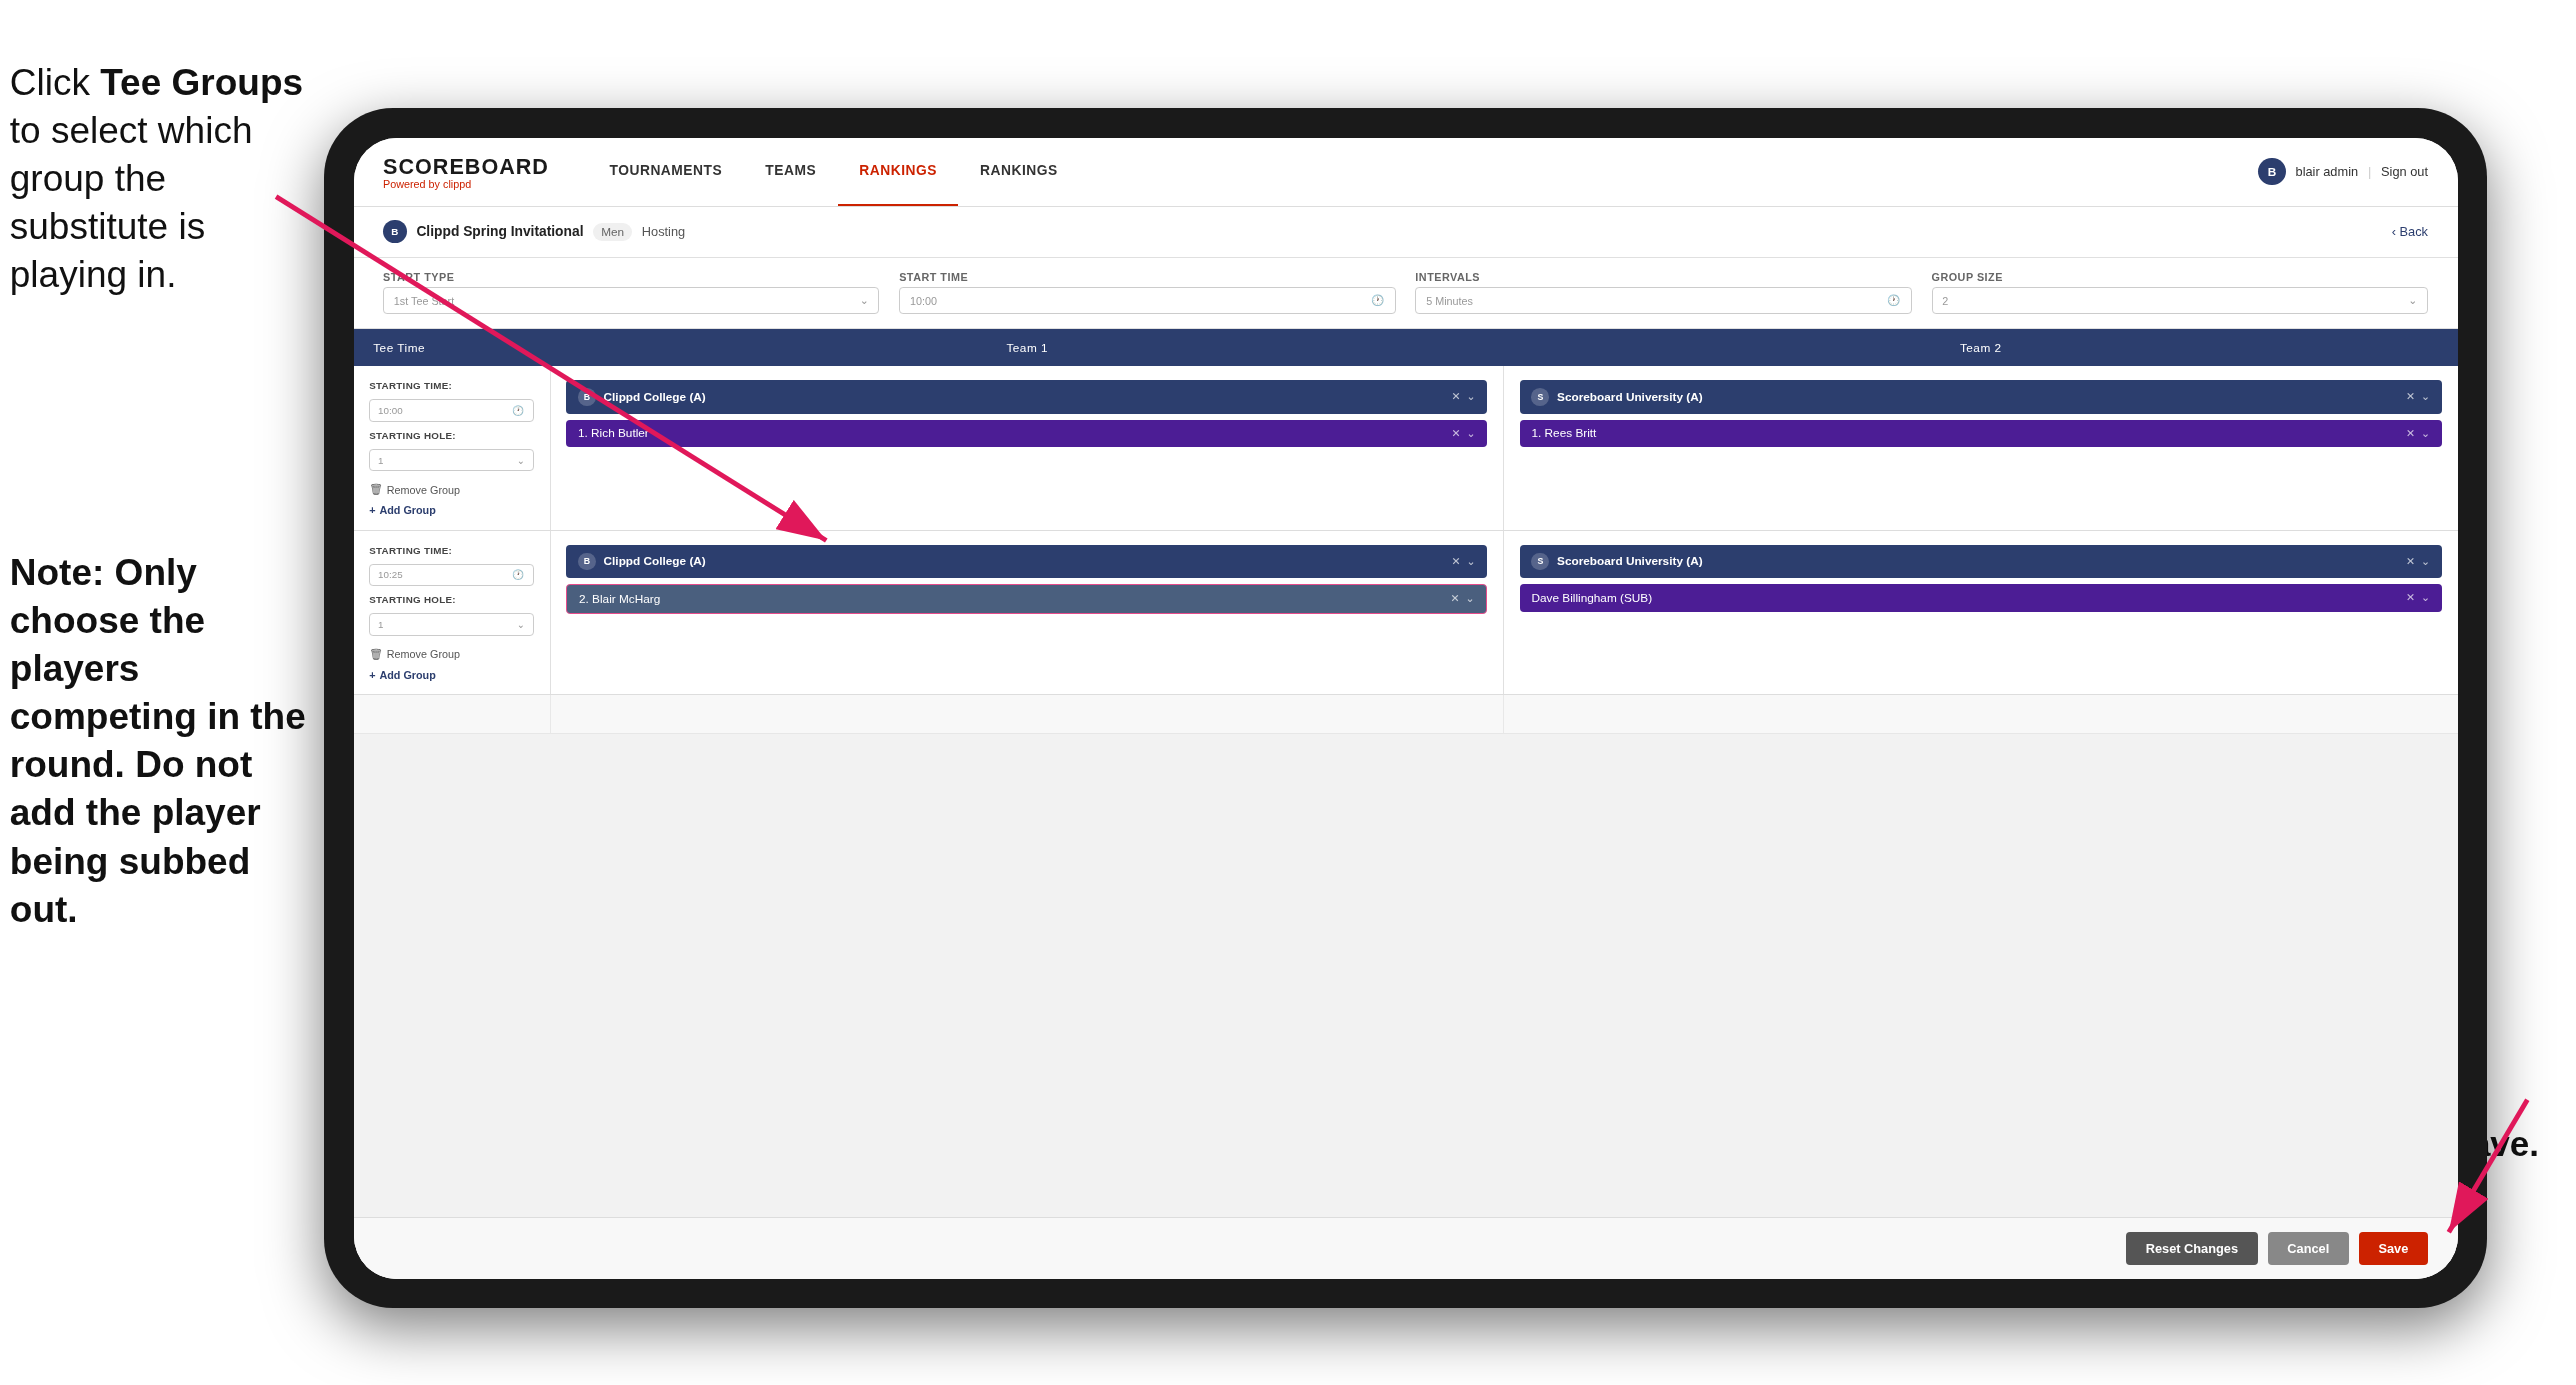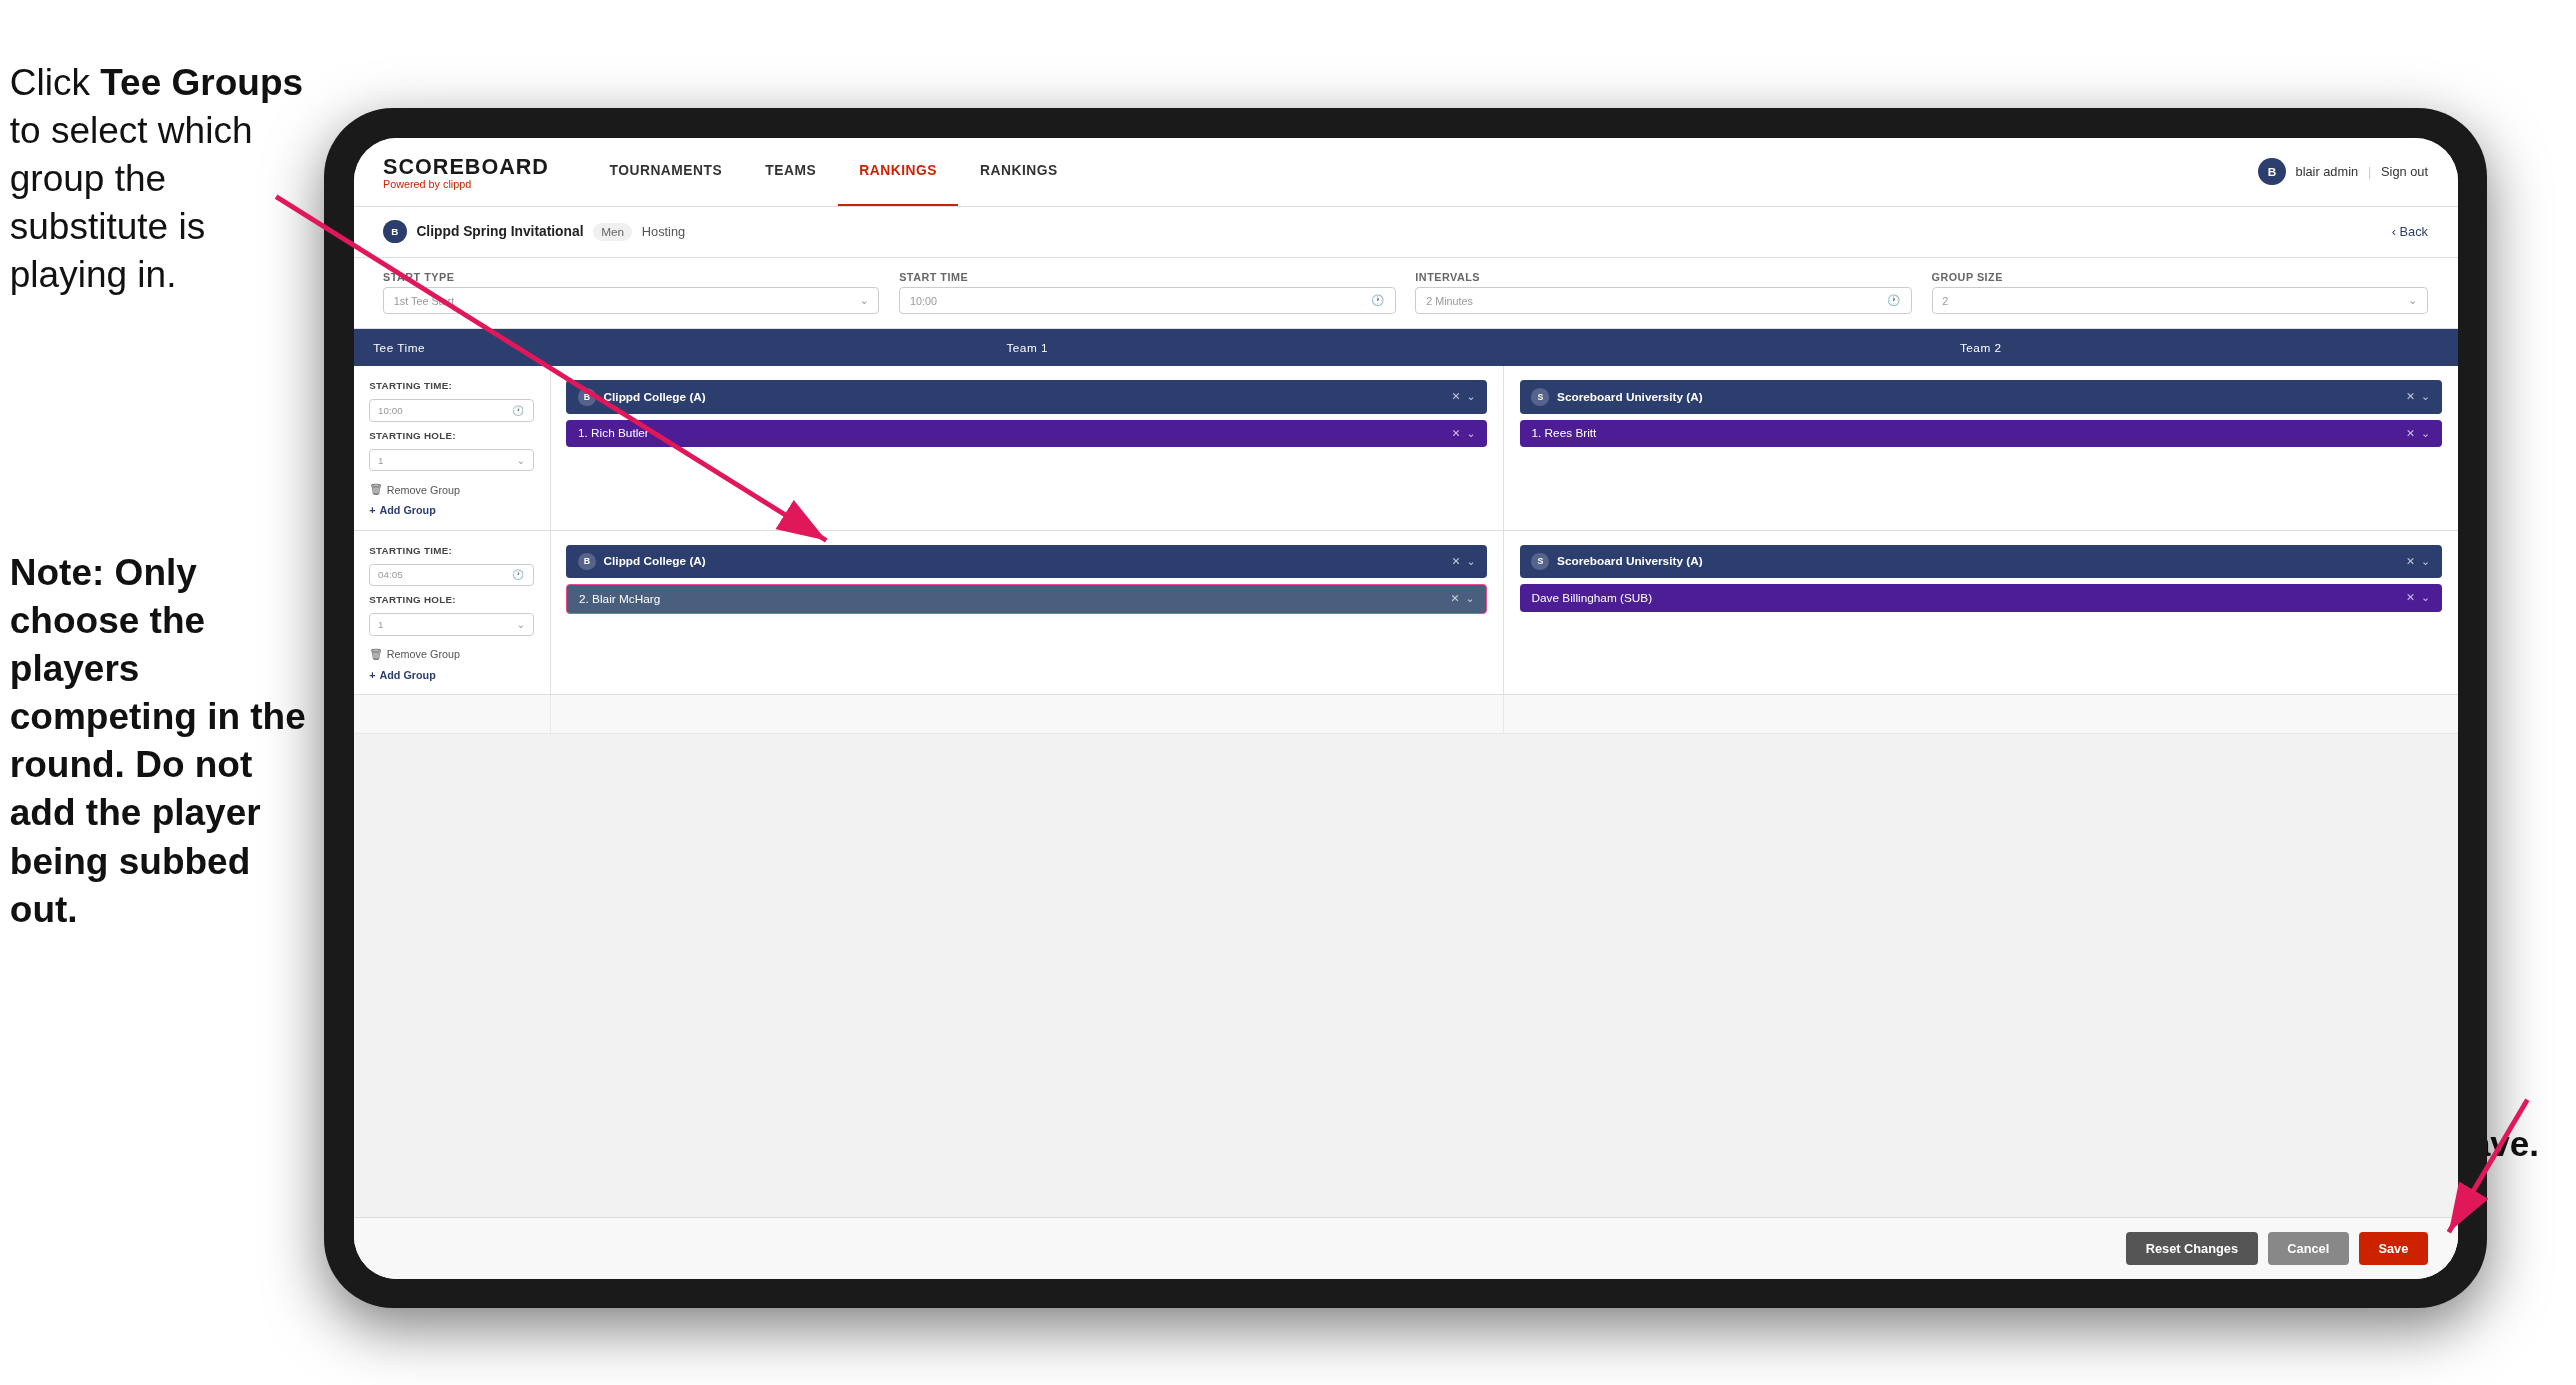--- a/index.html
+++ b/index.html
@@ -465,21 +465,21 @@
         <div class="config-group">
           <span class="config-label">Start Time</span>
           <div class="config-input">
             <span>10:00</span>
             <span>🕐</span>
           </div>
         </div>
         <div class="config-group">
           <span class="config-label">Intervals</span>
           <div class="config-input">
-            <span>2 Minutes</span>
+            <span>5 Minutes</span>
             <span>🕐</span>
           </div>
         </div>
         <div class="config-group">
           <span class="config-label">Group Size</span>
           <div class="config-input">
             <span>2</span>
             <span>⌄</span>
           </div>
         </div>
@@ -553,21 +553,21 @@
                 <span>⌄</span>
               </div>
             </div>
           </div>
         </div>
 
         <div class="tee-row">
           <div class="tee-sidebar">
             <span class="starting-label">STARTING TIME:</span>
             <div class="starting-input">
-              <span>04:05</span>
+              <span>10:25</span>
               <span>🕐</span>
             </div>
             <span class="starting-label">STARTING HOLE:</span>
             <div class="starting-input">
               <span>1</span>
               <span>⌄</span>
             </div>
             <div class="remove-group-btn">
               <span>🗑</span>
               <span>Remove Group</span>

